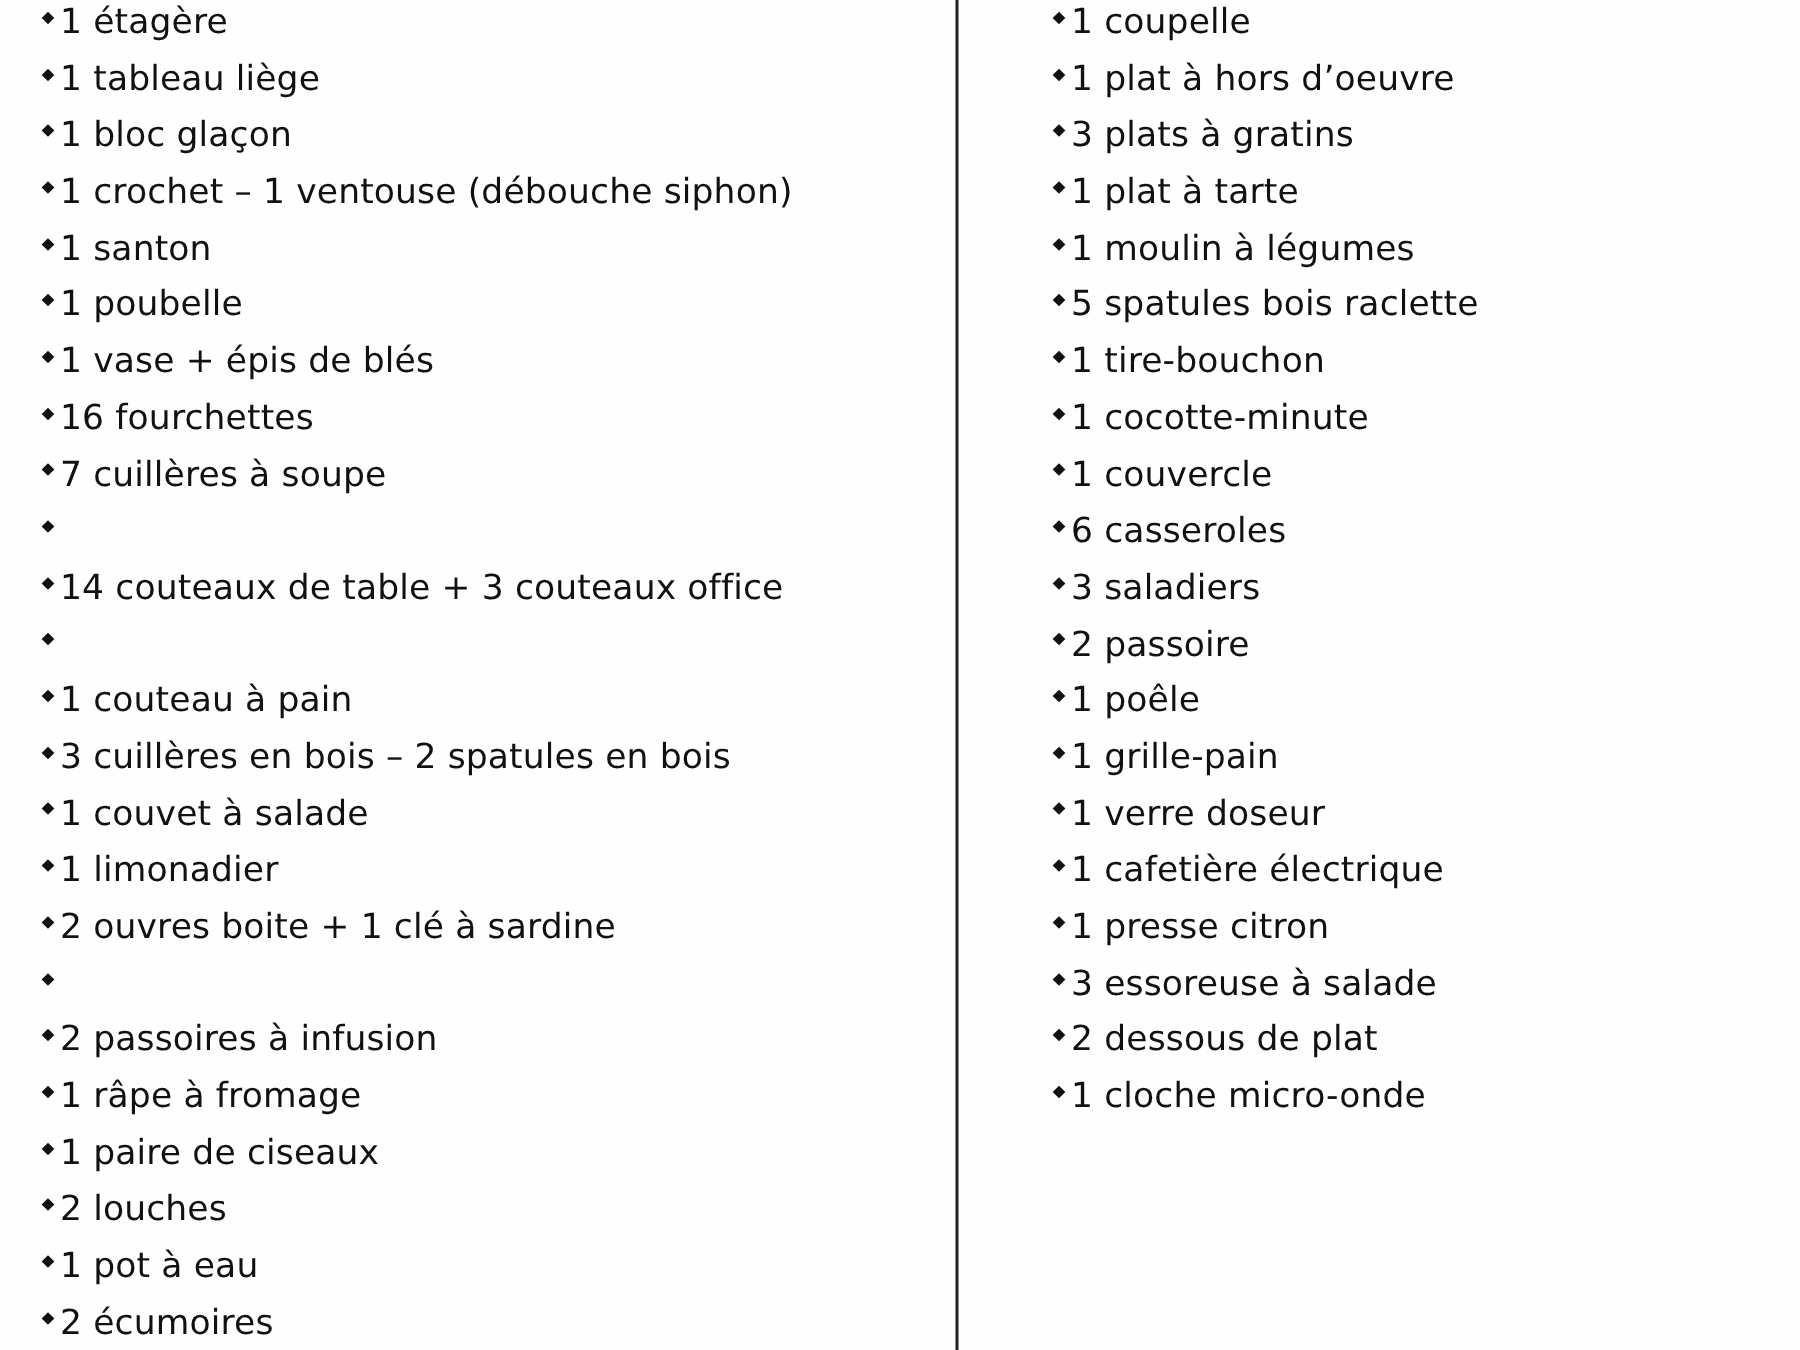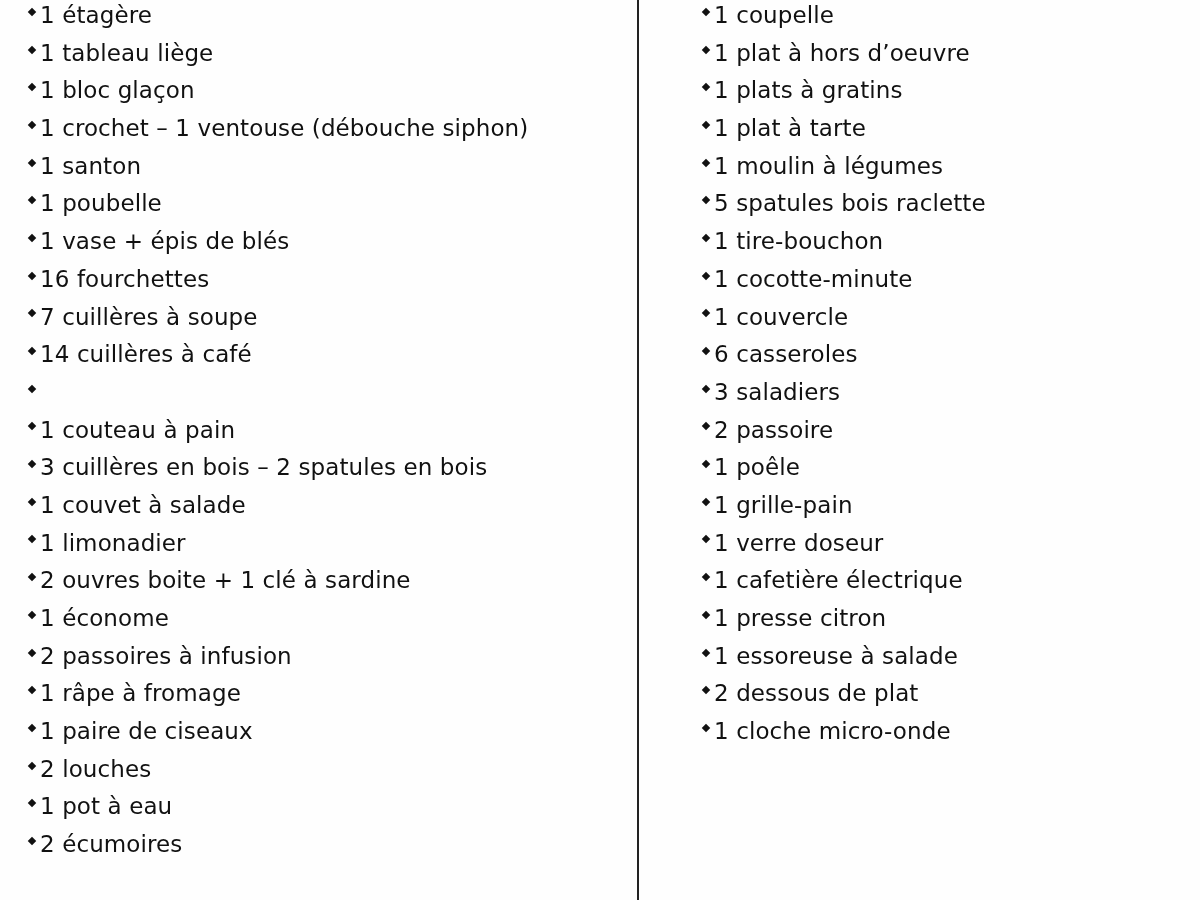--- a/index.html
+++ b/index.html
@@ -94,21 +94,24 @@
     <li class="item">
         <span class="bullet"></span>
         <span>16 fourchettes</span>
       </li>
     <li class="item">
         <span class="bullet"></span>
         <span>7 cuillères à soupe</span>
       </li>
     <li class="item">
         <span class="bullet"></span>
-        <span>14 cuillères à café</span>
+      </li>
+    <li class="item">
+        <span class="bullet"></span>
+        <span>14 couteaux de table + 3 couteaux office</span>
       </li>
     <li class="item">
         <span class="bullet"></span>
       </li>
     <li class="item">
         <span class="bullet"></span>
         <span>1 couteau à pain</span>
       </li>
     <li class="item">
         <span class="bullet"></span>
@@ -121,21 +124,20 @@
     <li class="item">
         <span class="bullet"></span>
         <span>1 limonadier</span>
       </li>
     <li class="item">
         <span class="bullet"></span>
         <span>2 ouvres boite + 1 clé à sardine</span>
       </li>
     <li class="item">
         <span class="bullet"></span>
-        <span>1 économe</span>
       </li>
     <li class="item">
         <span class="bullet"></span>
         <span>2 passoires à infusion</span>
       </li>
     <li class="item">
         <span class="bullet"></span>
         <span>1 râpe à fromage</span>
       </li>
     <li class="item">
@@ -162,21 +164,21 @@
     <li class="item">
         <span class="bullet"></span>
         <span>1 coupelle</span>
       </li>
     <li class="item">
         <span class="bullet"></span>
         <span>1 plat à hors d’oeuvre</span>
       </li>
     <li class="item">
         <span class="bullet"></span>
-        <span>1 plats à gratins</span>
+        <span>3 plats à gratins</span>
       </li>
     <li class="item">
         <span class="bullet"></span>
         <span>1 plat à tarte</span>
       </li>
     <li class="item">
         <span class="bullet"></span>
         <span>1 moulin à légumes</span>
       </li>
     <li class="item">
@@ -222,21 +224,21 @@
     <li class="item">
         <span class="bullet"></span>
         <span>1 cafetière électrique</span>
       </li>
     <li class="item">
         <span class="bullet"></span>
         <span>1 presse citron</span>
       </li>
     <li class="item">
         <span class="bullet"></span>
-        <span>1 essoreuse à salade</span>
+        <span>3 essoreuse à salade</span>
       </li>
     <li class="item">
         <span class="bullet"></span>
         <span>2 dessous de plat</span>
       </li>
     <li class="item">
         <span class="bullet"></span>
         <span>1 cloche micro-onde</span>
       </li>
   </ul>

